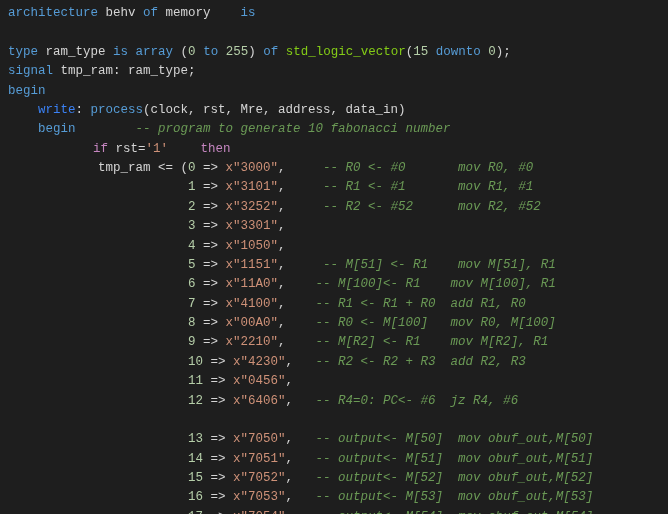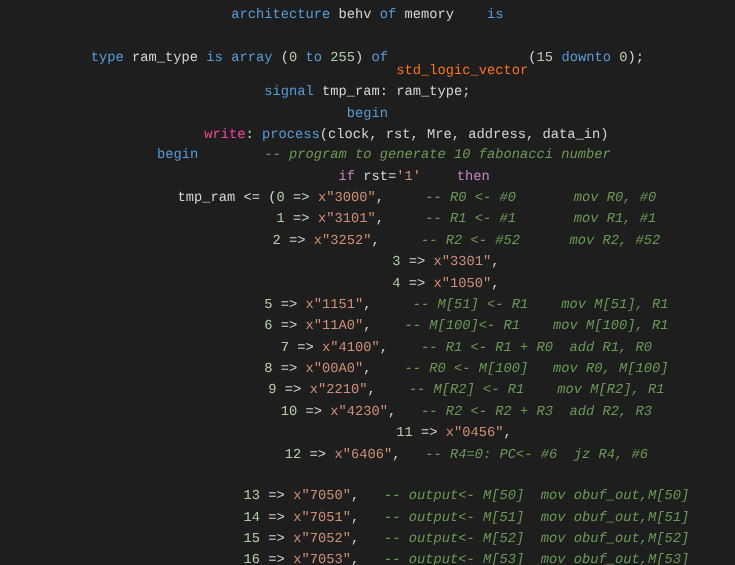--- a/index.html
+++ b/index.html
@@ -18,30 +18,29 @@
     }
     .code-container {
       background-color: #1e1e1e;
       padding: 4px 0;
       line-height: 1.55;
     }
     .line {
       display: flex;
       padding: 0 8px;
       white-space: pre;
-      justify-content: center;
     }
     
     .kw { color: #569cd6; } 
     .kw2 { color: #c586c0; margin-left: 25px; } 
     .str { color: #ce9178; } 
     .comment { color: #6a9955; font-style: italic; } 
-    .type { color: #f97316; margin-top: 12px; } 
+    .type { color: #84cc16; } 
     .num { color: #b5cea8; } 
-    .fn { color: #ec4899; margin-left: 41px; }
+    .fn { color: #3b82f6; }
     .white { color: #d4d4d4; }
   </style>
 </head>
 <body>
 
 <div class="code-container">
 
   <div class="line"><span class="kw">architecture</span><span class="white"> behv </span><span class="kw">of</span><span class="white"> memory    </span><span class="kw">is</span></div>
   <div class="line"><span class="white"> </span></div>
   <div class="line"><span class="kw">type</span><span class="white"> ram_type </span><span class="kw">is</span><span class="white"> </span><span class="kw">array</span><span class="white"> (</span><span class="num">0</span><span class="white"> </span><span class="kw">to</span><span class="white"> </span><span class="num">255</span><span class="white">) </span><span class="kw">of</span><span class="white"> </span><span class="type">std_logic_vector</span><span class="white">(</span><span class="num">15</span><span class="white"> </span><span class="kw">downto</span><span class="white"> </span><span class="num">0</span><span class="white">);</span></div>

